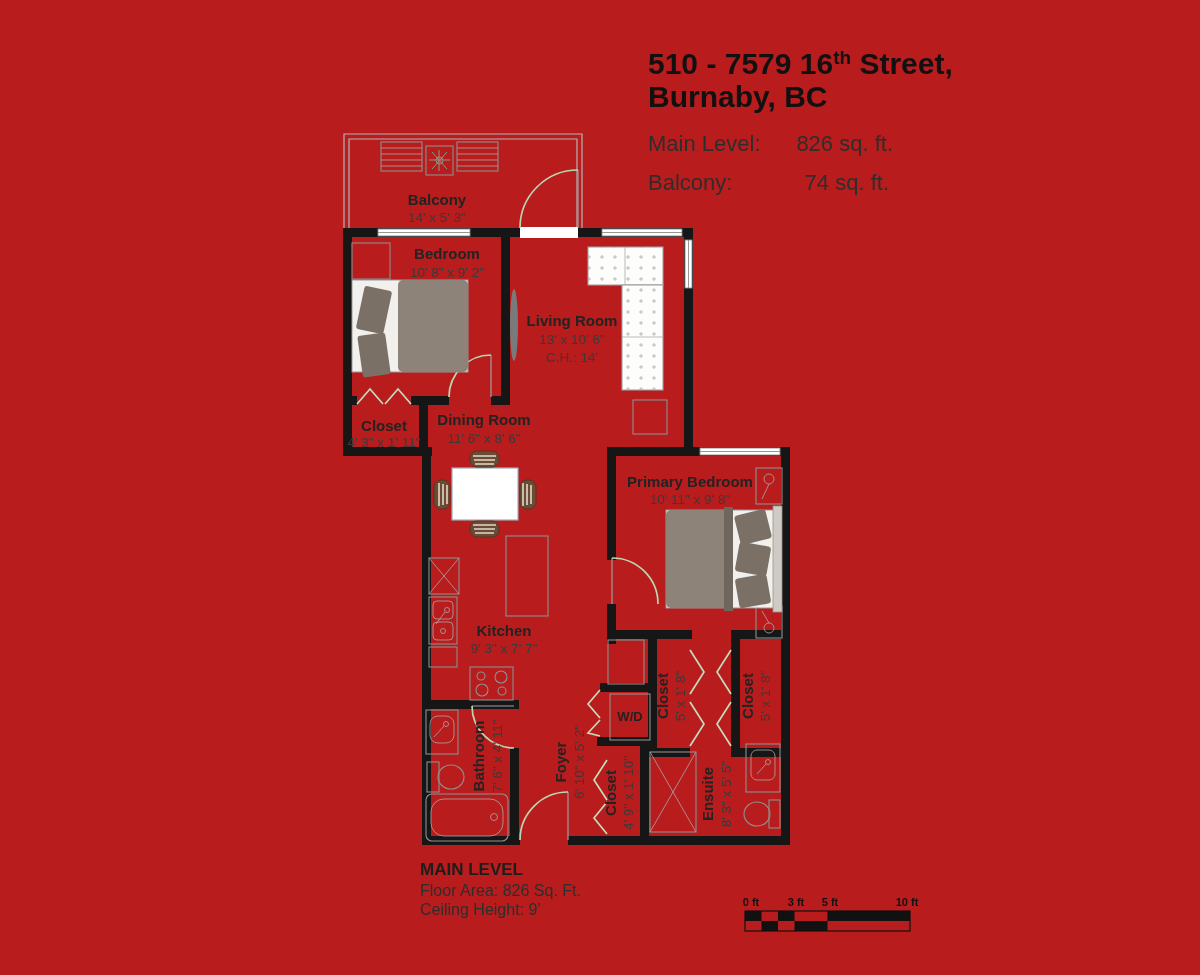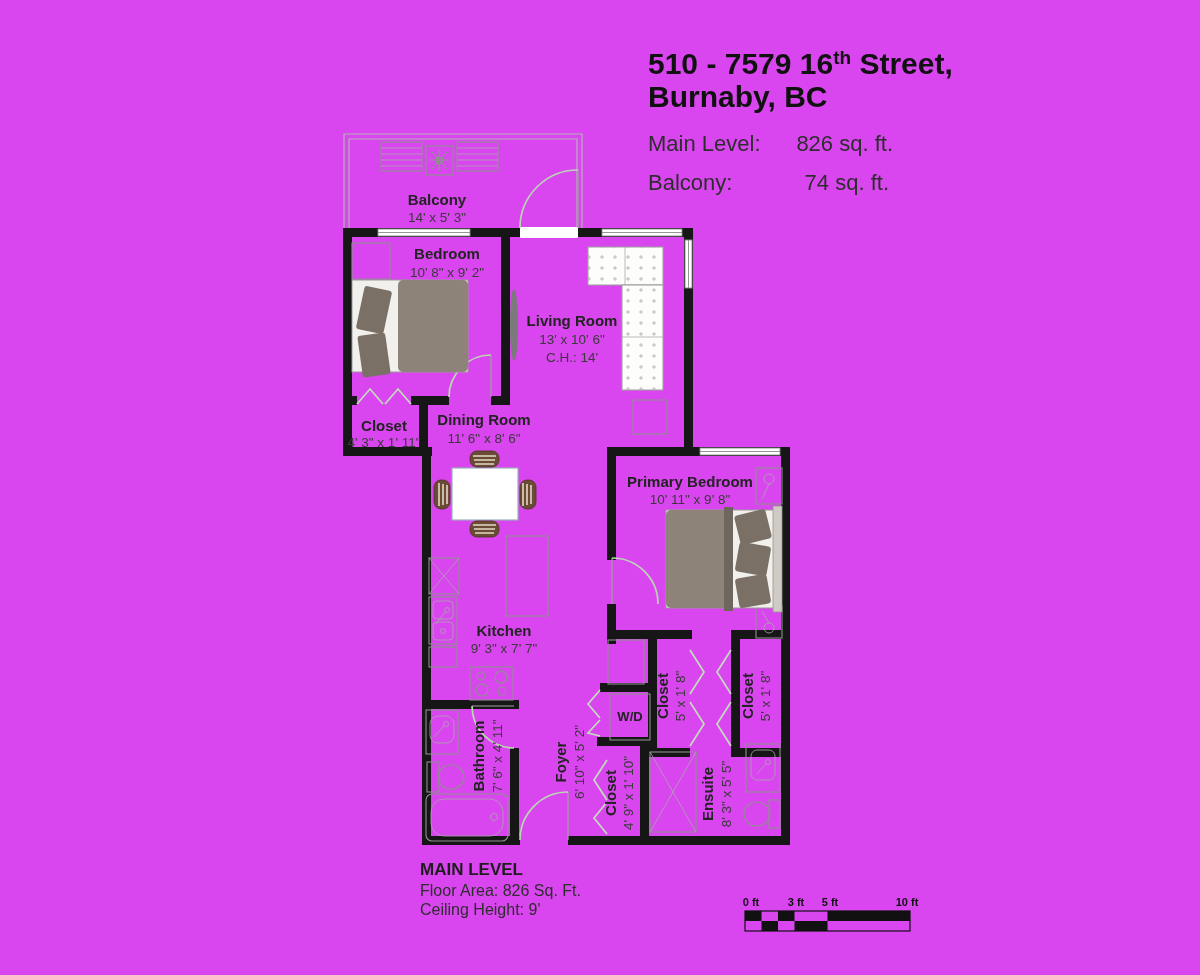--- a/index.html
+++ b/index.html
@@ -1,16 +1,16 @@
 <!DOCTYPE html>
 <html><head>
 <meta charset="utf-8">
 <style>
   html,body{margin:0;padding:0;background:#fff;}
-  .page{position:relative;width:1200px;height:975px;background:#d946ef;overflow:hidden;
+  .page{position:relative;width:1200px;height:975px;background:#b91c1c;overflow:hidden;
         font-family:"Liberation Sans",sans-serif;}
   svg{position:absolute;left:0;top:0;}
   .wall{fill:#161616;}
   .thin{fill:none;stroke:#8f8f8f;stroke-width:1.1;}
   .thin2{fill:none;stroke:#a8a8a8;stroke-width:0.8;}
   .rail{fill:none;stroke:#b4b4b4;stroke-width:1.2;}
   .winbox{fill:#ffffff;stroke:#8a8a8a;stroke-width:0.9;}
   .winline{stroke:#8a8a8a;stroke-width:0.9;}
   .door{fill:none;stroke:#b9d7b1;stroke-width:1.7;}
   .leaf{stroke:#9f9f9f;stroke-width:1.2;}

